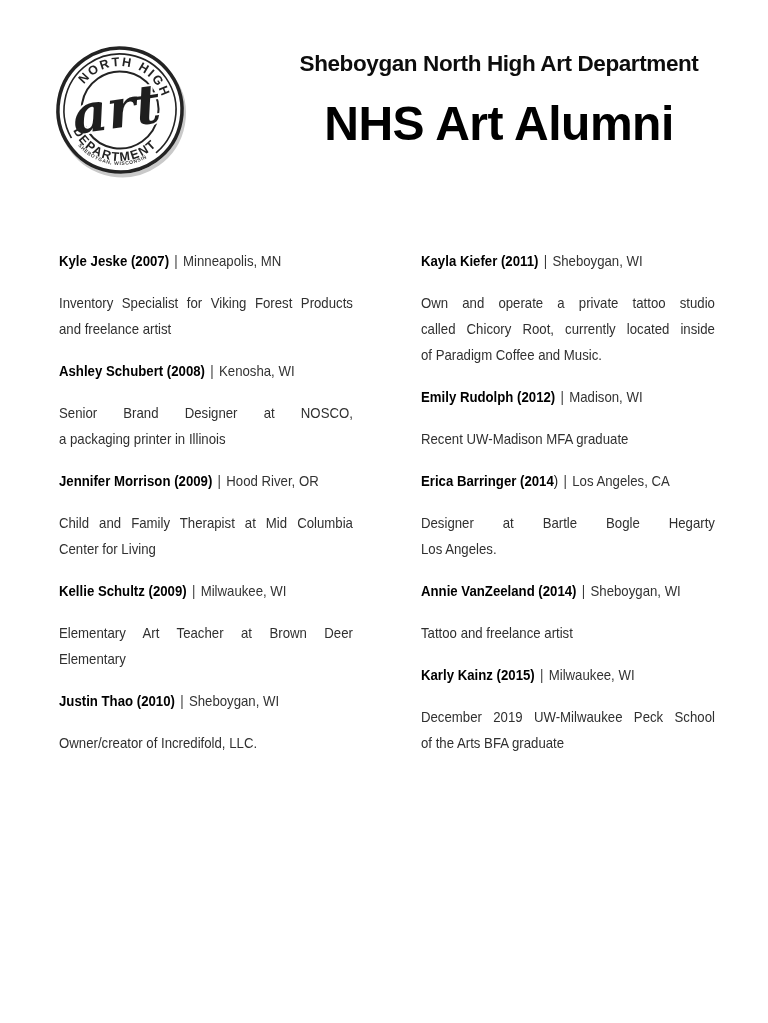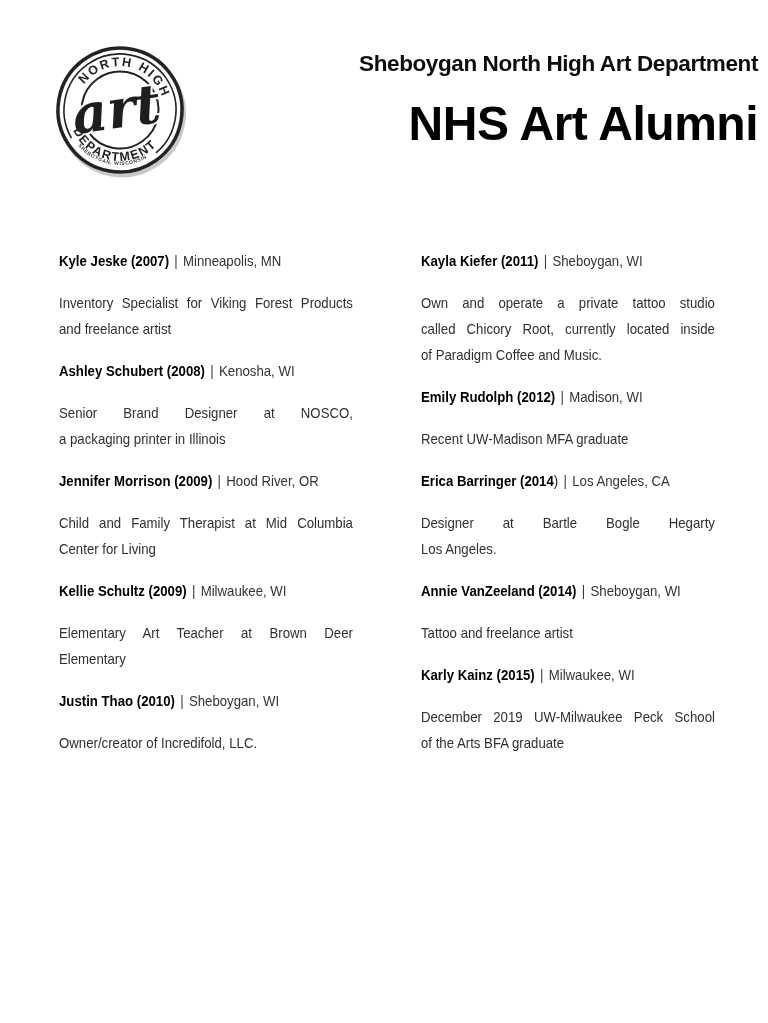--- a/index.html
+++ b/index.html
@@ -10,21 +10,21 @@
     position: relative;
     overflow: hidden;
     color: #303030;
   }
   .page { position: absolute; inset: 0; background: #ffffff; }
 
   
   .logo-wrap { position: absolute; left: 52px; top: 42px; width: 140px; height: 142px; }
   .titles {
     position: absolute; left: 240px; right: 10px; top: 53px;
-    text-align: right;
+    text-align: center;
   }
   .subtitle {
     font-size: 22.5px; font-weight: 700; color: #0d0d0d;
     letter-spacing: -0.4px; line-height: 1;
   }
   .main-title {
     margin: 24px 0 0 0;
     font-size: 48px; font-weight: 700; color: #000000;
     letter-spacing: -0.5px; line-height: 1;
   }

